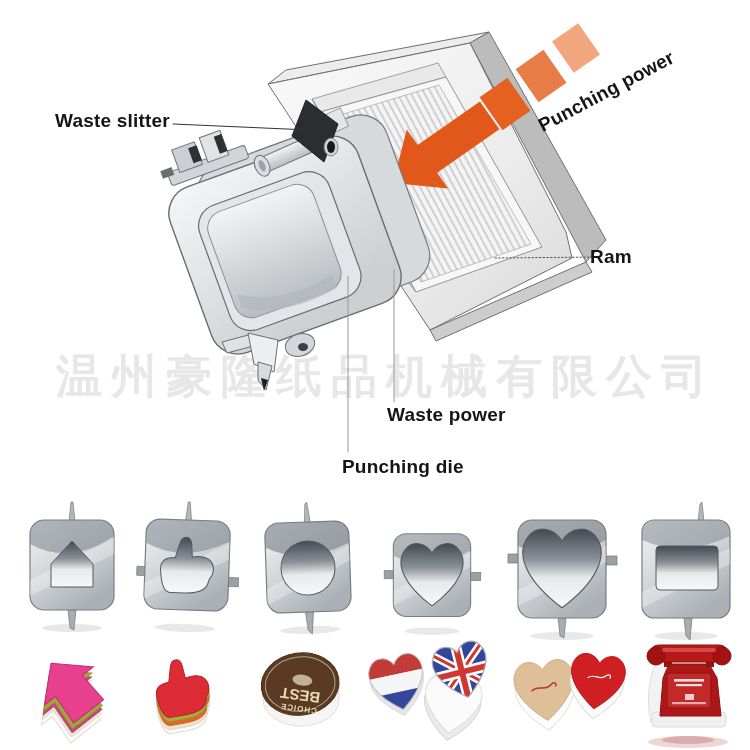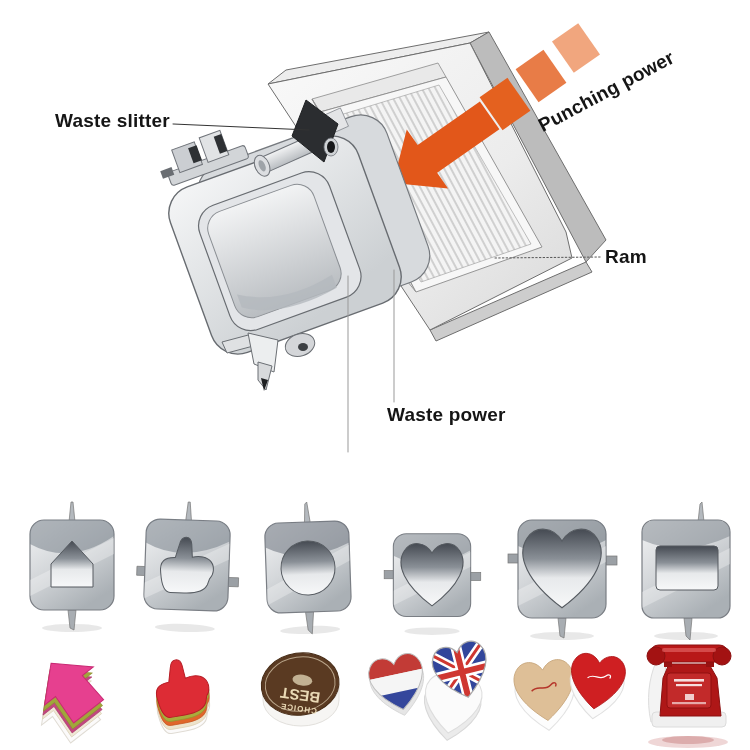--- a/index.html
+++ b/index.html
@@ -11,20 +11,21 @@
              color:rgba(70,70,70,0.13);white-space:nowrap;font-weight:bold;z-index:1;}
   #gfx{position:absolute;left:0;top:0;z-index:2;}
   #lbl-punching-power{transform:rotate(-28deg);transform-origin:0 50%;}
   .lblayer{position:absolute;left:0;top:0;width:750px;height:574px;z-index:3;pointer-events:none;text-align:center;}
 </style>
 </head>
 <body>
 
 <div id="stage">
 
+  <div id="watermark">温州豪隆纸品机械有限公司</div>
 
   <svg id="gfx" width="750" height="750" viewBox="0 0 750 750">
     <defs>
       <linearGradient id="ramFace" x1="0" y1="0" x2="1" y2="1">
         <stop offset="0" stop-color="#fafafa"></stop>
           <stop offset="0.6" stop-color="#ececec"></stop>
         <stop offset="1" stop-color="#d9d9d9"></stop>
       </linearGradient>
       <linearGradient id="metalGrad" x1="0" y1="0" x2="0.6" y2="1">
         <stop offset="0" stop-color="#f3f4f5"></stop>
@@ -313,16 +314,17 @@
         <circle cx="656" cy="656" r="9" fill="#a31212" stroke="#8c1010" stroke-width="1"></circle>
         <circle cx="722" cy="656" r="9" fill="#a31212" stroke="#8c1010" stroke-width="1"></circle>
         <rect x="662" y="648" width="54" height="4" rx="2" fill="#e06060" opacity="0.7"></rect>
       </g>
     </g>
   </svg>
 
   <div class="lblayer">
     <div class="lbl" id="lbl-waste-slitter" style="left:55px;top:110px;">Waste slitter</div>
     <div class="lbl" id="lbl-punching-power" style="left:540px;top:116px;">Punching power</div>
-    <div class="lbl" id="lbl-ram" style="left:605px;top:246px;">Ram</div>
+    <div class="lbl" id="lbl-ram" style="left:590px;top:246px;">Ram</div>
     <div class="lbl" id="lbl-waste-margin" style="left:387px;top:404px;">Waste power</div>
+    <div class="lbl" id="lbl-punching-die" style="left:342px;top:456px;">Punching die</div>
   </div>
 </div>
 
 </body></html>

